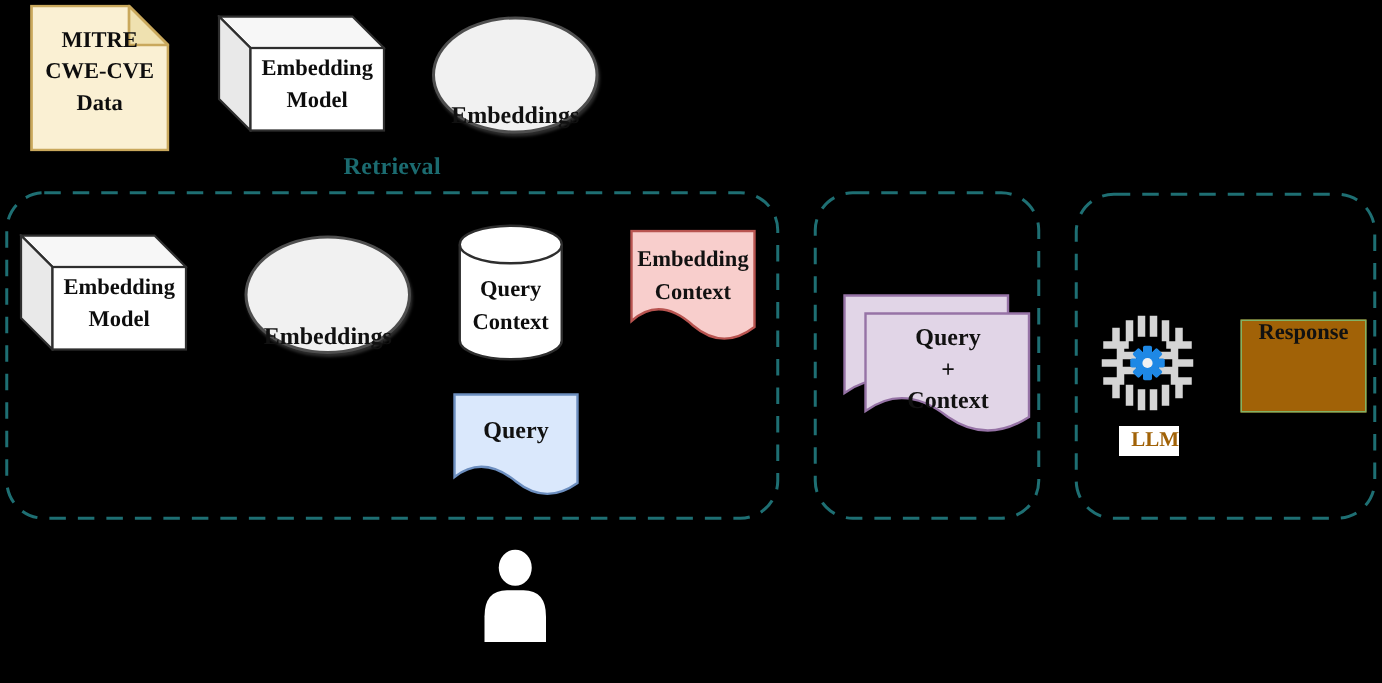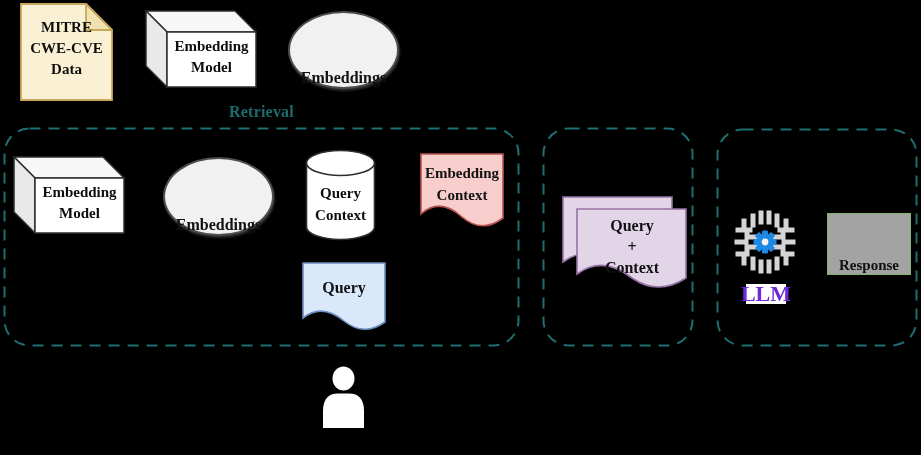--- a/index.html
+++ b/index.html
@@ -12,23 +12,23 @@
   .frame{position:absolute;}
   .frame svg{display:block;}
   .sec-title{position:absolute;top:-24px;left:0;right:0;text-align:center;
              color:#1B6B70;font-weight:700;font-size:16px;letter-spacing:.2px;}
   
   .ell{background:#F1F1F1;border:2px solid #4E4E4E;border-radius:50%;
        display:flex;align-items:flex-end;justify-content:center;font-size:16px;
        box-shadow:1px 2px 2px rgba(130,130,130,.35);}
   
   .doc-txt{position:absolute;left:0;right:0;text-align:center;}
-  .chip{background:#fff;display:flex;align-items:center;justify-content:center;
-        font-size:22px;color:#6d28d9;}
-  .resp{background:#a3a3a3;border:1.5px solid #82B366;display:flex;align-items:flex-end;
+  .chip{background:#fff;display:flex;align-items:center;justify-content:flex-end;
+        font-size:14px;color:#a16207;}
+  .resp{background:#a16207;border:1.5px solid #82B366;display:flex;align-items:flex-start;
         justify-content:center;font-size:15px;}
 </style>
 </head>
 <body>
 
 <div class="stage">
 
   <div class="abs" style="left:20px;top:3px;width:93px;height:98px;">
     <svg width="93" height="98">
       <path d="M1,1 H66 L92,27 V97 H1 Z" fill="#FAF0D3" stroke="#C9A85C" stroke-width="1.8"></path>

